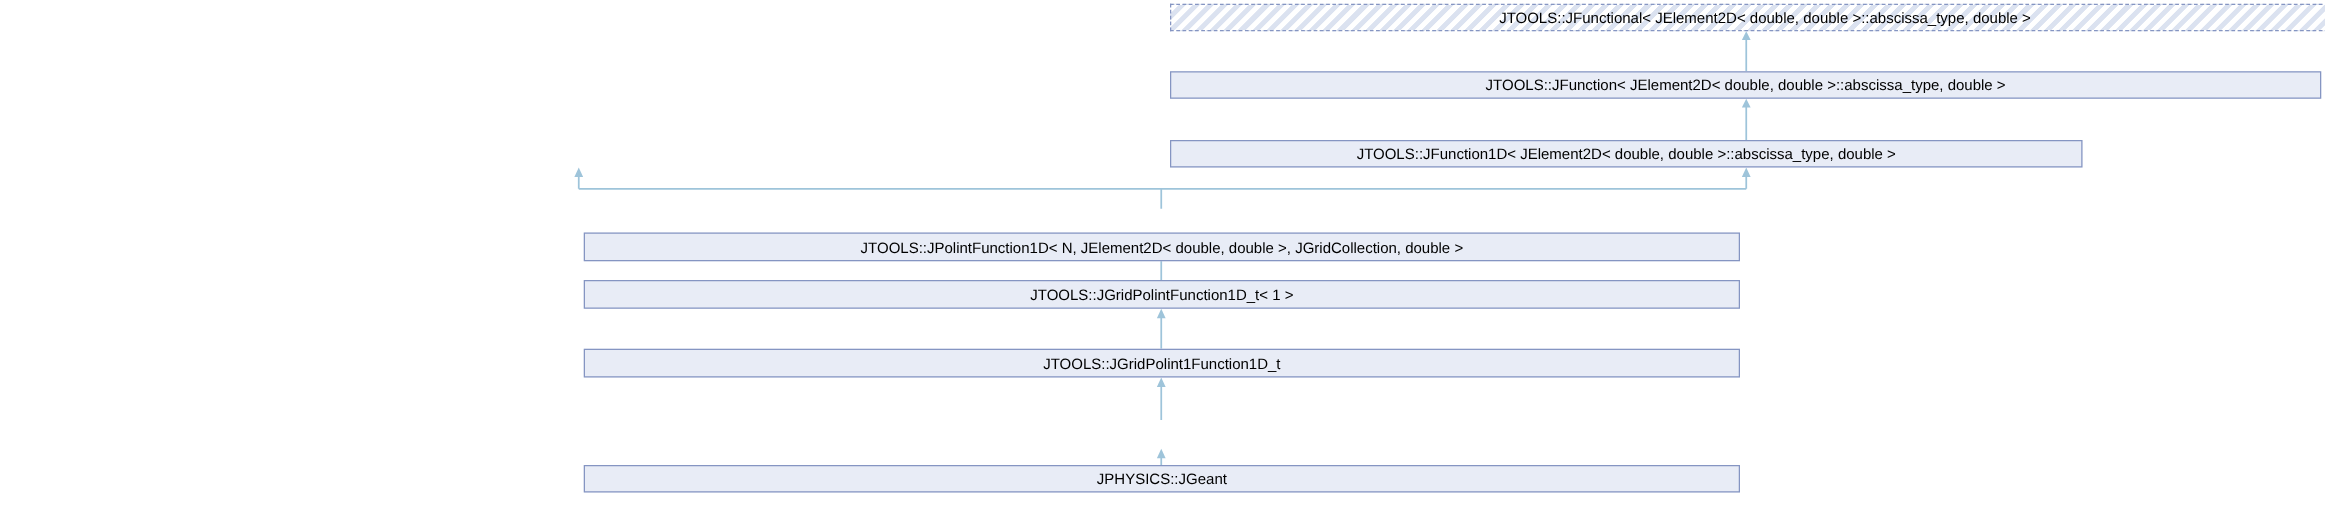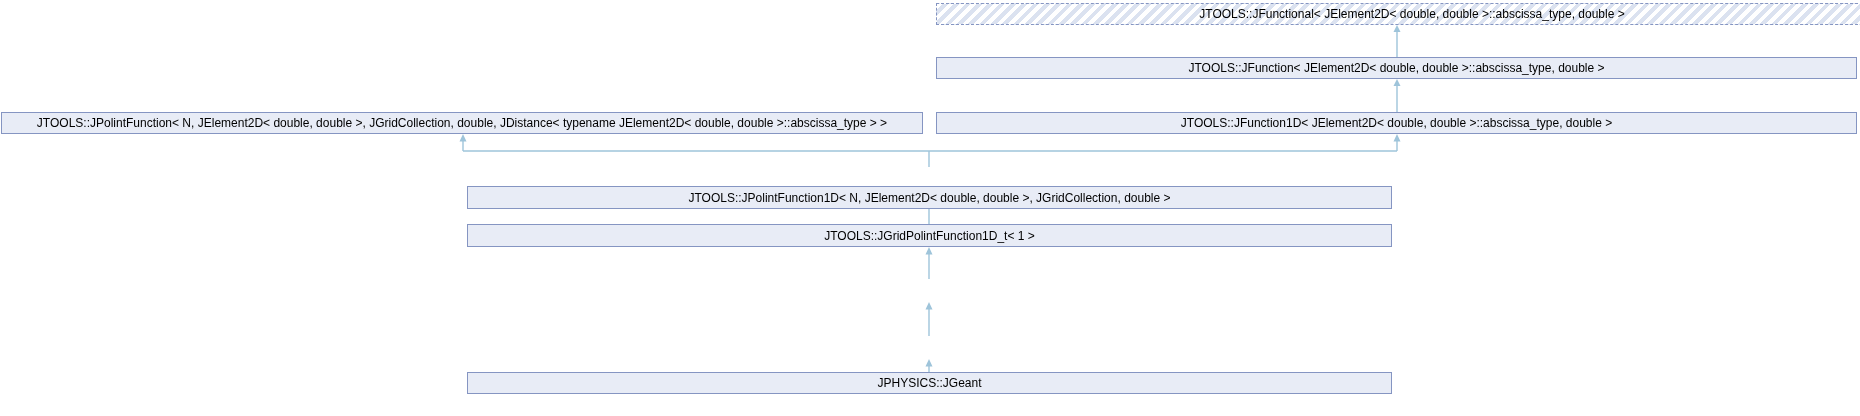--- a/index.html
+++ b/index.html
@@ -92,35 +92,35 @@
   </svg>
 
   <div class="node hatched" style="left:936px; top:3px; width:952px; height:22px;">
     <span>JTOOLS::JFunctional&lt; JElement2D&lt; double, double &gt;::abscissa_type, double &gt;</span>
   </div>
 
   <div class="node" style="left:936px; top:57px; width:921px; height:22px;">
     <span>JTOOLS::JFunction&lt; JElement2D&lt; double, double &gt;::abscissa_type, double &gt;</span>
   </div>
 
-  <div class="node" style="left:1px; top:112px; width:922px; height:22px;">
-    <span>JTOOLS::JPolintFunction&lt; N, JElement2D&lt; double, double &gt;, JGridCollection, double, JDistance&lt; typename JElement2D&lt; double, double &gt;::abscissa_type &gt; &gt;</span>
-  </div>
 
-  <div class="node" style="left:936px; top:112px; width:921px; height:22px;">
+  <div class="node" style="left:936px; top:112px; width:730px; height:22px;">
     <span>JTOOLS::JFunction1D&lt; JElement2D&lt; double, double &gt;::abscissa_type, double &gt;</span>
   </div>
 
   <div class="node" style="left:467px; top:167px; width:925px; height:23px;margin-top:19px;">
     <span>JTOOLS::JPolintFunction1D&lt; N, JElement2D&lt; double, double &gt;, JGridCollection, double &gt;</span>
   </div>
 
   <div class="node" style="left:467px; top:224px; width:925px; height:23px;">
     <span>JTOOLS::JGridPolintFunction1D_t&lt; 1 &gt;</span>
   </div>
 
+  <div class="node" style="left:467px; top:279px; width:925px; height:23px;">
+    <span>JTOOLS::JGridPolint1Function1D_t</span>
+  </div>
 
 
   <div class="node" style="left:467px; top:372px; width:925px; height:22px;">
     <span>JPHYSICS::JGeant</span>
   </div>
 
 </div>
 
 </body></html>

